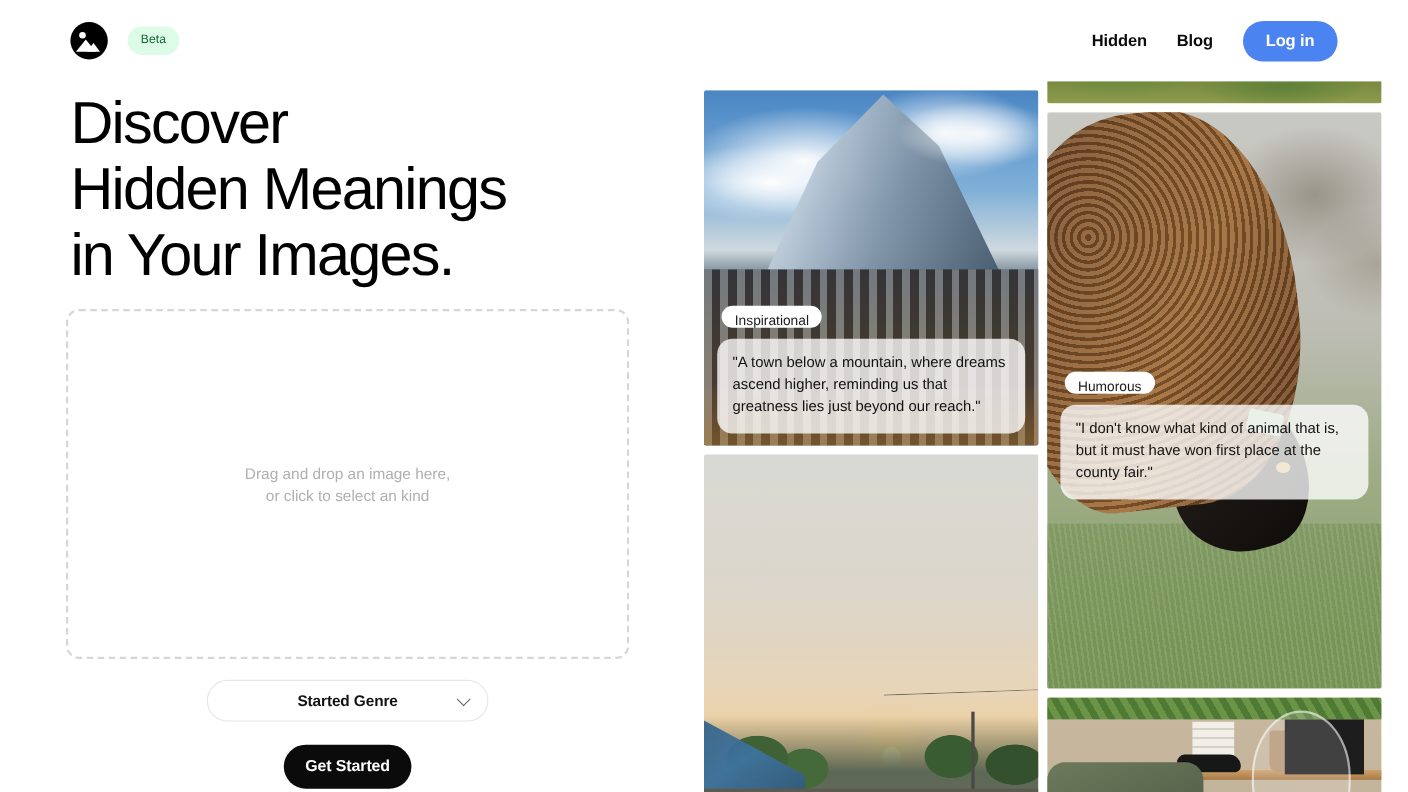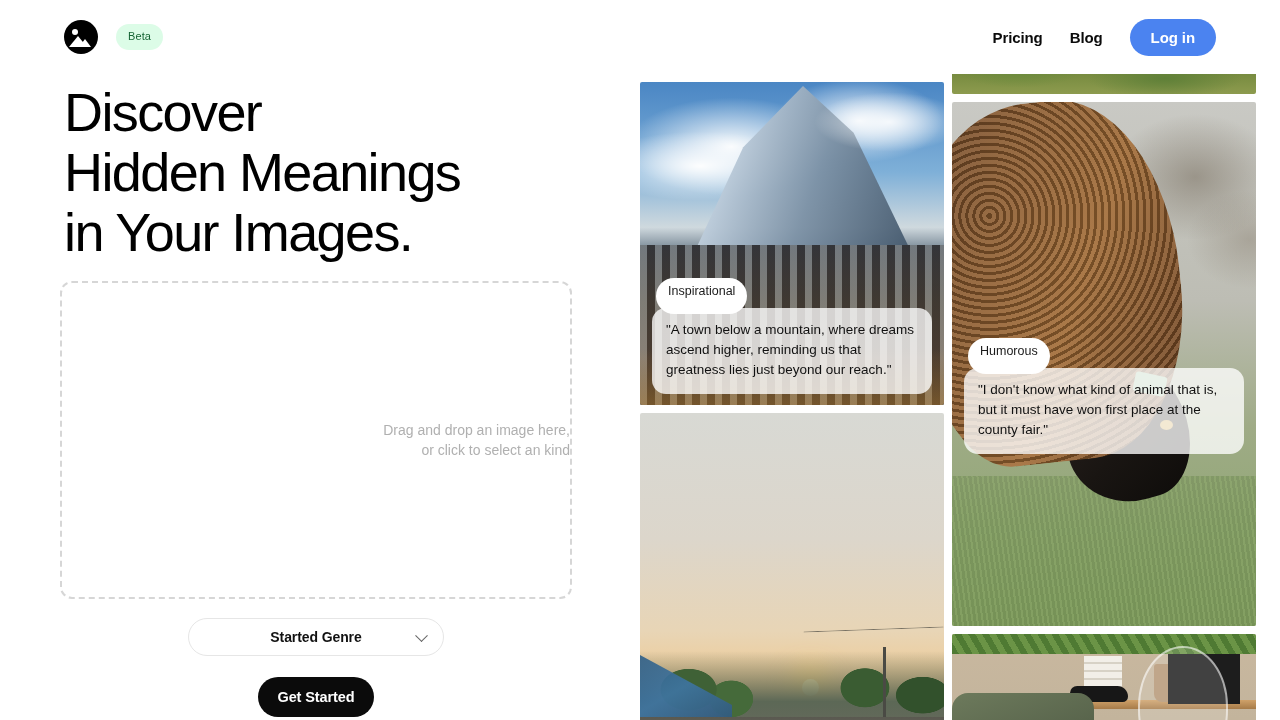--- a/index.html
+++ b/index.html
@@ -72,21 +72,21 @@
     margin: 8px 0 0 64px;
     width: 520px;
     font-size: 54px; font-weight: 400; line-height: 60px;
     color: #000; letter-spacing: -1.6px;
   }
   .dropzone {
     position: absolute; left: 60px; top: 207px;
     width: 512px; height: 318px;
     border: 2px dashed #d6d6d6; border-radius: 12px;
     display: flex; flex-direction: column;
-    align-items: flex-end; justify-content: center;
+    align-items: center; justify-content: center;
     cursor: pointer; background: #fff;
   }
   .dropzone-line {
     font-size: 14px; color: #b0b0b0; line-height: 20px;
   }
   .genre-select {
     position: absolute; left: 188px; top: 544px;
     width: 256px; height: 38px;
     border: 1px solid #e6e6e6; border-radius: 999px;
     background: #fff; display: flex; align-items: center;
@@ -124,21 +124,21 @@
   .card {
     position: relative; width: 304px; overflow: hidden;
     border-radius: 2px; margin-bottom: 8px;
   }
   .card-img { position: absolute; inset: 0; }
 
   .tag {
     position: absolute; left: 16px;
     background: #fff; color: #1a1a1a;
     font-size: 12.5px; line-height: 1;
-    padding: 7px 12px 16px; border-radius: 999px;
+    padding: 7px 12px 0; border-radius: 999px;
     white-space: nowrap; z-index: 3;
   }
   .quote {
     position: absolute; left: 12px; right: 12px;
     background: rgba(255,255,255,.78);
     color: #111; border-radius: 14px;
     padding: 12px 14px 14px;
     font-size: 13.5px; line-height: 20px; z-index: 2;
   }
 
@@ -326,21 +326,21 @@
   <div class="header">
     <div class="brand">
       <div class="logo-mark">
         <span class="sun"></span>
         <span class="peak"></span>
         <span class="peak2"></span>
       </div>
       <span class="beta-badge">Beta</span>
     </div>
     <div class="nav">
-      <a class="nav-link" href="#">Pricing</a>
+      <a class="nav-link" href="#">Hidden</a>
       <a class="nav-link" href="#">Blog</a>
       <button class="login-btn">Log in</button>
     </div>
   </div>
 
   <div class="left">
     <h1 class="hero-title">
       <span>Discover</span><br>
       <span>Hidden Meanings</span><br>
       <span>in Your Images.</span>

